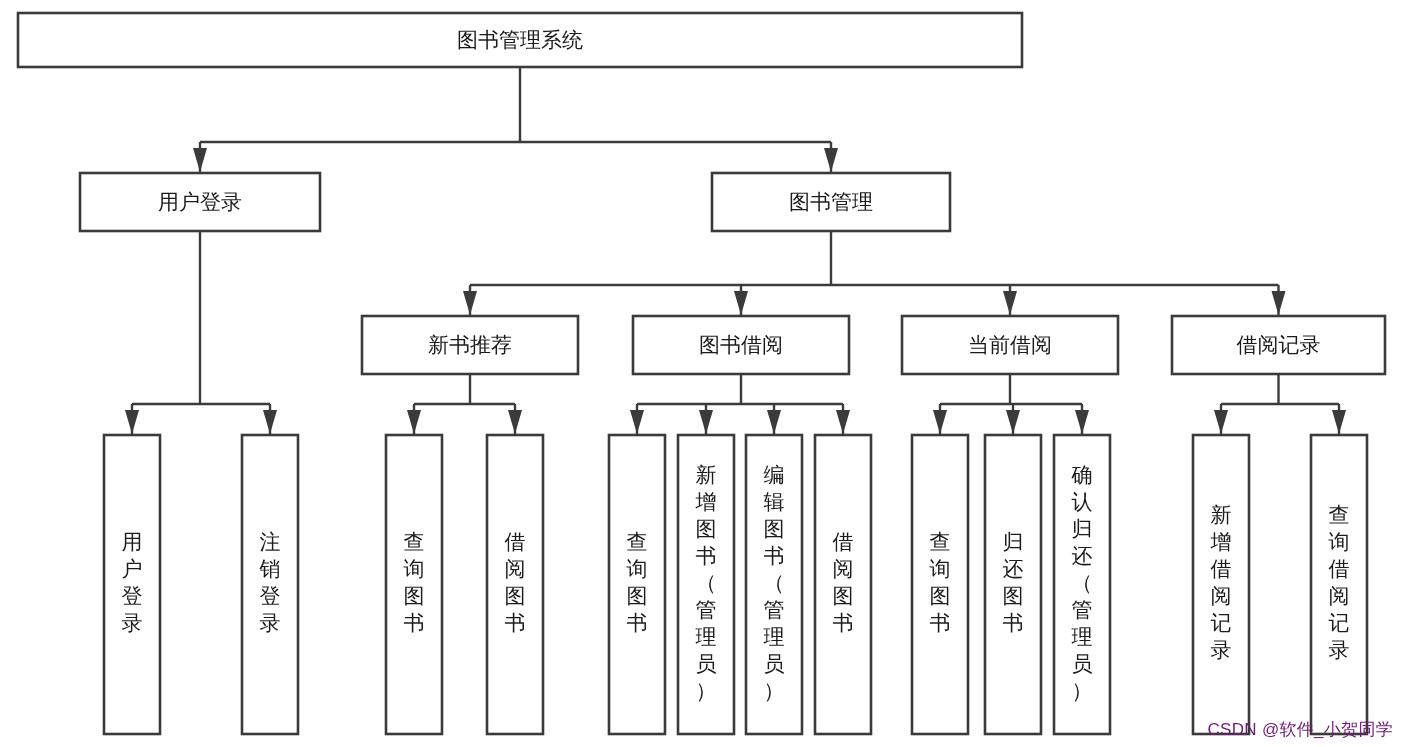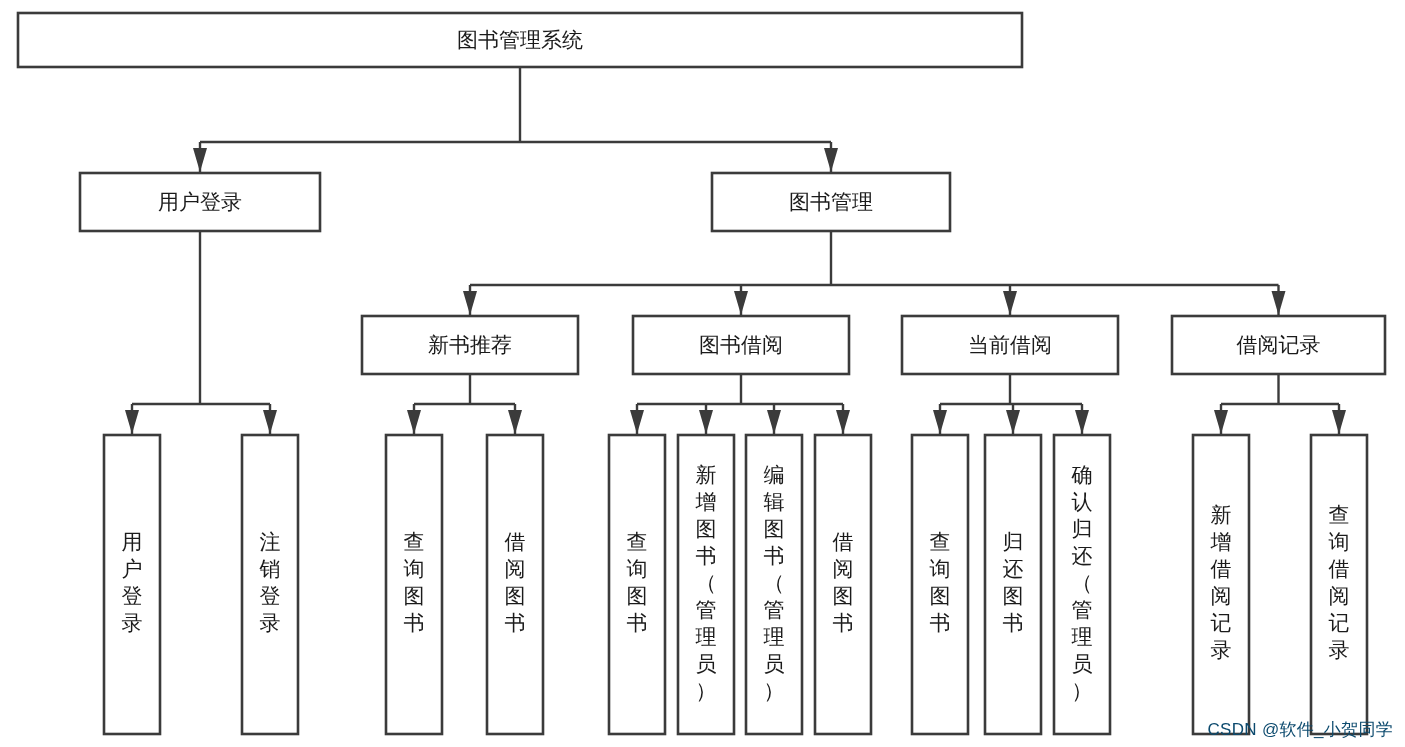--- a/index.html
+++ b/index.html
@@ -54,21 +54,21 @@
     font-size: 21px;
     fill: #1b1b1b;
     text-anchor: middle;
   }
   .watermark-text {
     position: absolute;
     right: 12px;
     bottom: 6px;
     font-family: "Liberation Sans", "DejaVu Sans", sans-serif;
     font-size: 17px;
-    color: #0c4a6e;
+    color: #701a75;
     white-space: nowrap;
     letter-spacing: 0.3px;
     user-select: none;
   }
 </style>
 </head>
 <body>
 
 <div id="diagram-root">
   <svg id="tree-svg" viewBox="0 0 1405 747">

